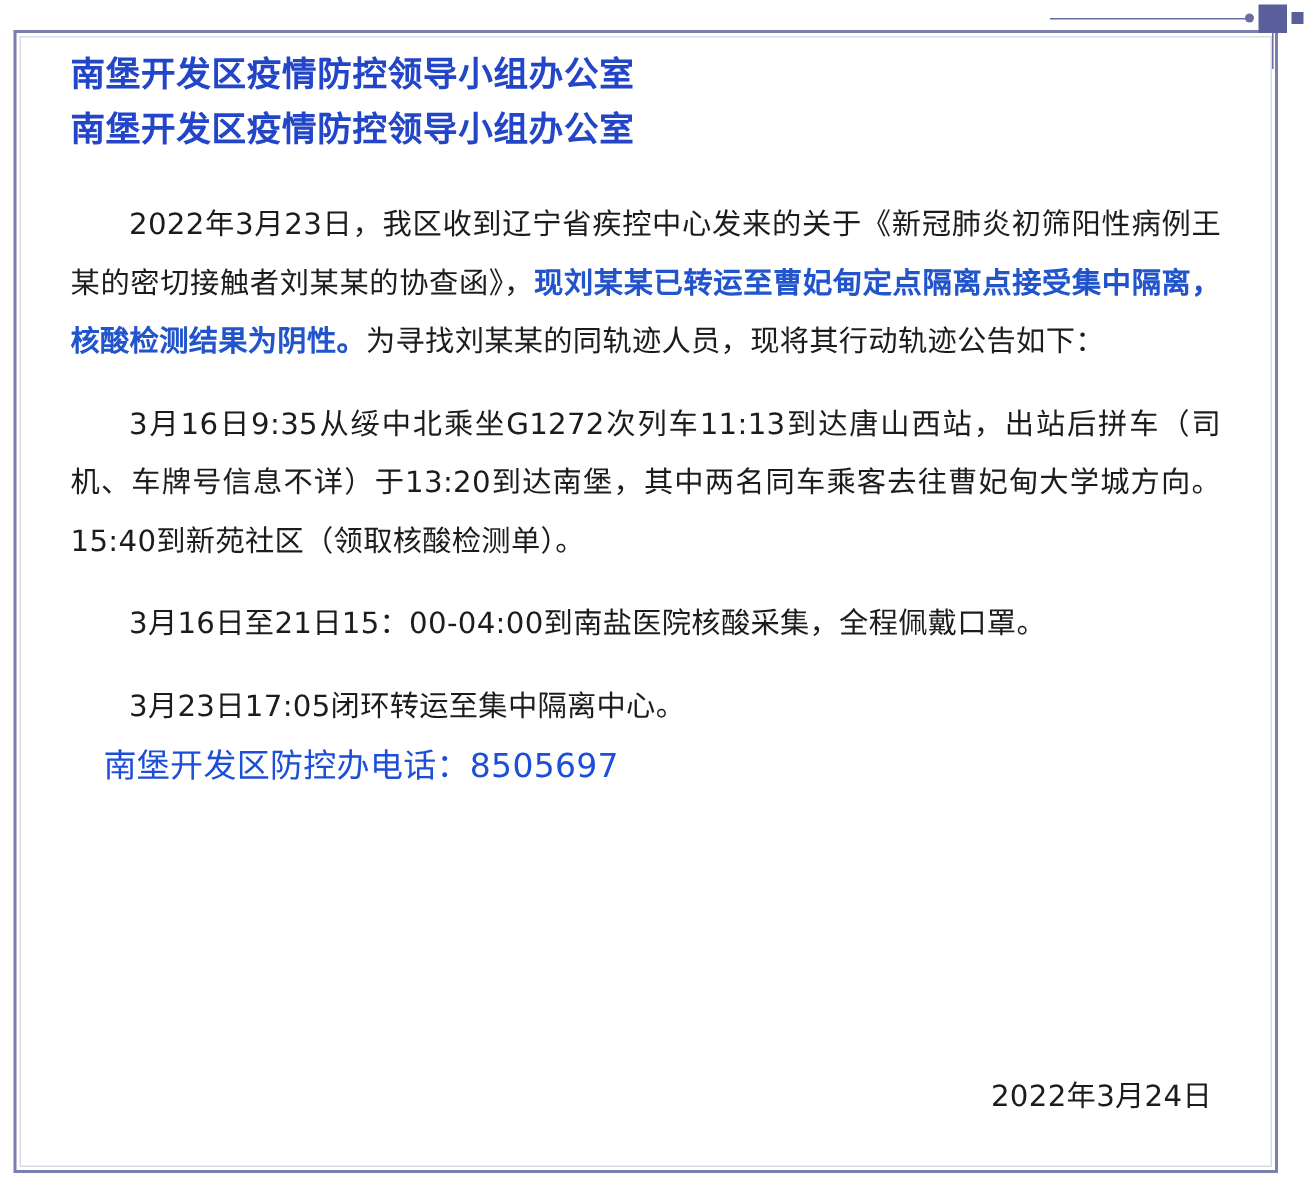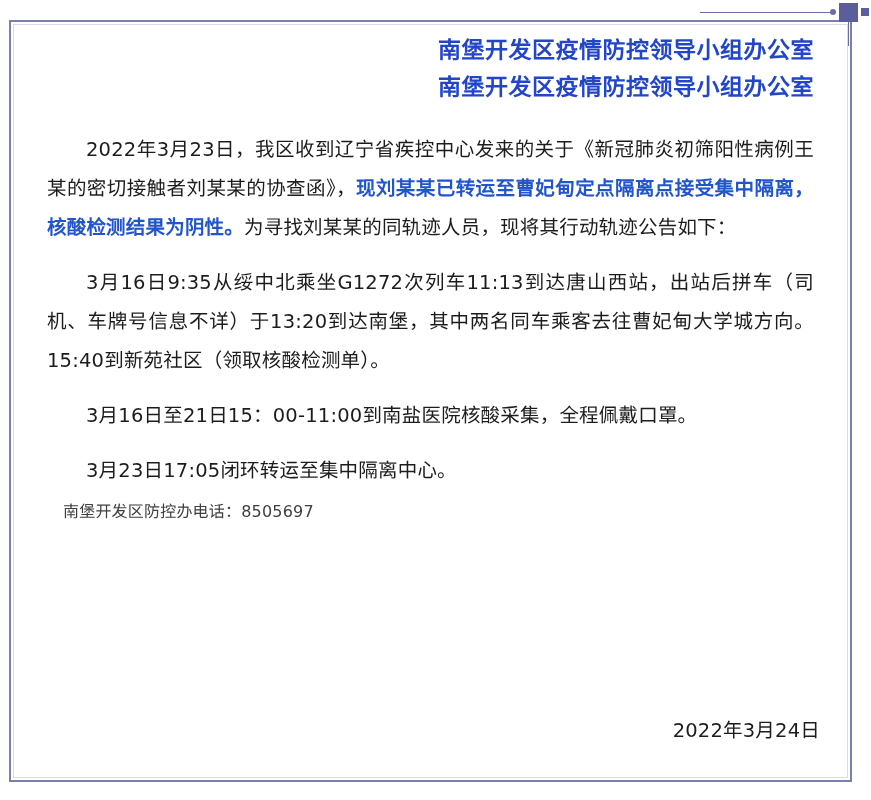--- a/index.html
+++ b/index.html
@@ -94,21 +94,21 @@
     left: 9px;
     top: 20px;
     width: 843px;
     height: 762px;
     box-sizing: border-box;
     padding: 0px 38px 0px 38px;
   }
 
   .title-block {
     margin-top: 12px;
-    text-align: right;
+    text-align: left;
   }
   .title-line {
     color: #2346c8;
     font-weight: bold;
     font-size: 23px;
     line-height: 37px;
     letter-spacing: 0.5px;
     white-space: nowrap;
   }
 
@@ -125,31 +125,31 @@
     margin: 16px 0 6px 0;
     letter-spacing: 0.2px;
   }
   .para.tight { margin-bottom: 2px; }
   .para .hl {
     color: #2255cc;
     font-weight: bold;
   }
 
   .contact-line {
-    font-size: 16px;
+    font-size: 22px;
     line-height: 39px;
     text-indent: 1em;
     margin: 0 0 0 0;
-    color: #404040;
+    color: #1d4ed8;
     letter-spacing: 0.2px;
   }
 
   .sign-date {
     position: absolute;
-    right: 32px;
+    right: 44px;
     bottom: 36px;
     font-size: 19.5px;
     line-height: 30px;
     color: #1c1c1c;
     letter-spacing: 0.2px;
   }
 </style>
 </head>
 <body>
 
@@ -176,21 +176,21 @@
 
     <p class="para">
       <span>2022年3月23日，我区收到辽宁省疾控中心发来的关于《新冠肺炎初筛阳性病例王某的密切接触者刘某某的协查函》，</span><span class="hl">现刘某某已转运至曹妃甸定点隔离点接受集中隔离，核酸检测结果为阴性。</span><span>为寻找刘某某的同轨迹人员，现将其行动轨迹公告如下：</span>
     </p>
 
     <p class="para tight">
       <span>3月16日9:35从绥中北乘坐G1272次列车11:13到达唐山西站，出站后拼车（司机、车牌号信息不详）于13:20到达南堡，其中两名同车乘客去往曹妃甸大学城方向。15:40到新苑社区（领取核酸检测单）。</span>
     </p>
 
     <p class="para tight">
-      <span>3月16日至21日15：00-11:00到南盐医院核酸采集，全程佩戴口罩。</span>
+      <span>3月16日至21日15：00-04:00到南盐医院核酸采集，全程佩戴口罩。</span>
     </p>
 
 
     <p class="para tight">
       <span>3月23日17:05闭环转运至集中隔离中心。</span>
     </p>
 
 
     <p class="contact-line">南堡开发区防控办电话：8505697</p>
 

